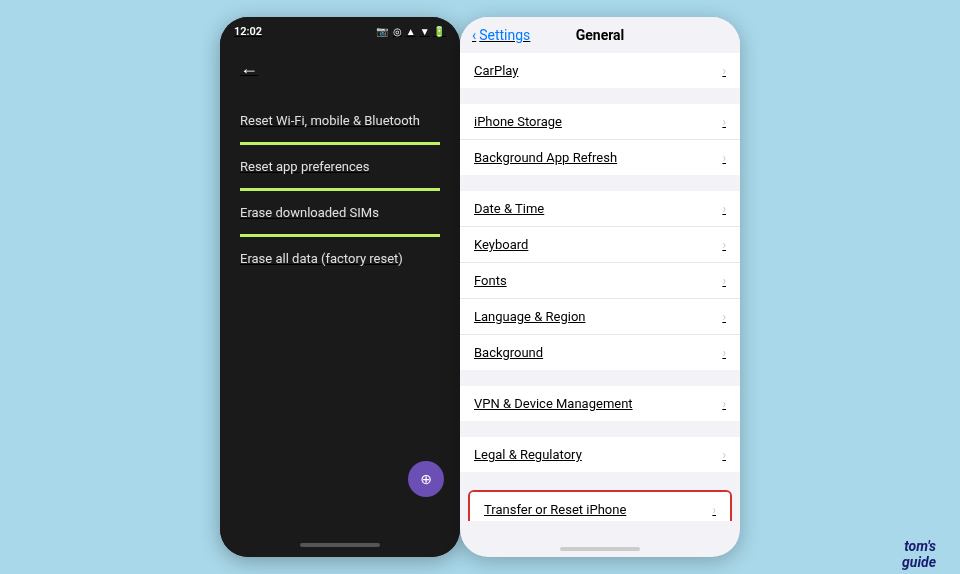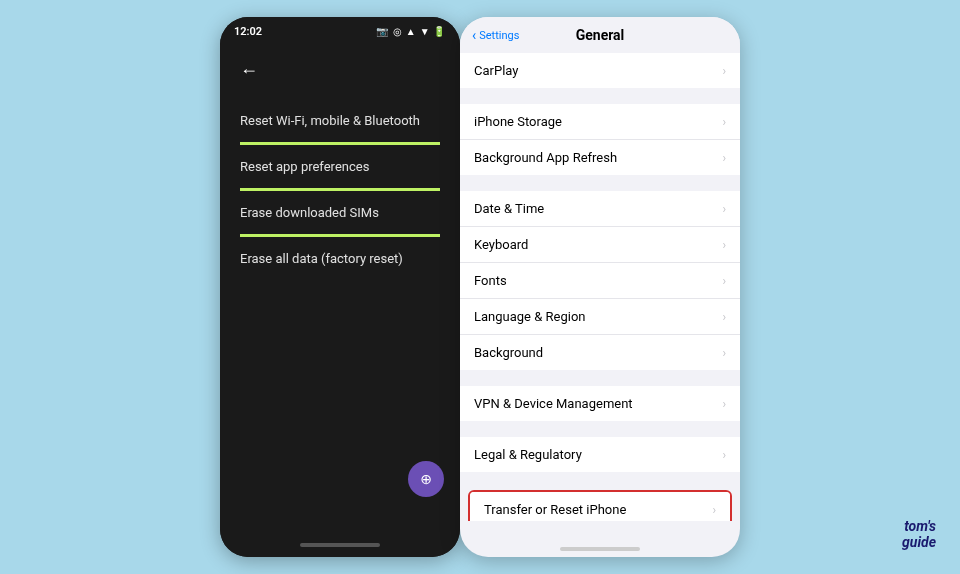--- a/index.html
+++ b/index.html
@@ -11,20 +11,21 @@
       align-items: center;
       justify-content: center;
       font-family: -apple-system, BlinkMacSystemFont, 'Segoe UI', Roboto, sans-serif;
       overflow: hidden;
     }
 
     .screenshots-container {
       display: flex;
       align-items: center;
       padding: 10px;
+      text-decoration: underline;
     }
 
     
     .android-phone {
       width: 240px;
       height: 540px;
       background-color: #1a1a1a;
       border-radius: 28px;
       overflow: hidden;
       position: relative;
@@ -271,21 +272,21 @@
       </div>
 
       <div class="android-home-bar"></div>
     </div>
 
     <div class="iphone">
 
       <div class="iphone-nav-bar">
         <div class="iphone-back-btn">
           <span style="font-size:14px;">‹</span>
-          <span style="color:#007aff; font-size:11px;">Settings</span>
+          <span style="color:#007aff; font-size:14px;">Settings</span>
         </div>
         <span class="iphone-nav-title">General</span>
       </div>
 
       <div class="iphone-scroll-content">
 
         <div class="iphone-section">
           <div class="iphone-row">
             <span class="iphone-row-text">CarPlay</span>
             <span class="iphone-row-chevron">›</span>
@@ -357,20 +358,20 @@
           </div>
         </div>
 
       </div>
 
       <div class="iphone-home-bar"></div>
     </div>
 
   </div>
 
-  <div style="position:absolute; bottom:24px; right:24px;">
+  <div style="position:absolute; bottom:4px; right:24px;">
     <div style="font-size:14px; font-weight:700; color:#1a1a6e; font-style:italic; line-height:1.1; text-align:right;">
       <span>tom's</span><br>
       <span>guide</span>
     </div>
   </div>
 
 </div>
 
 </body></html>

